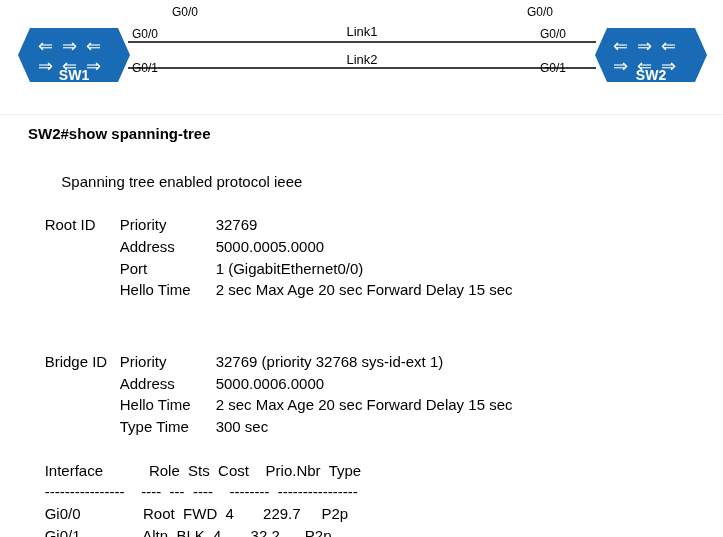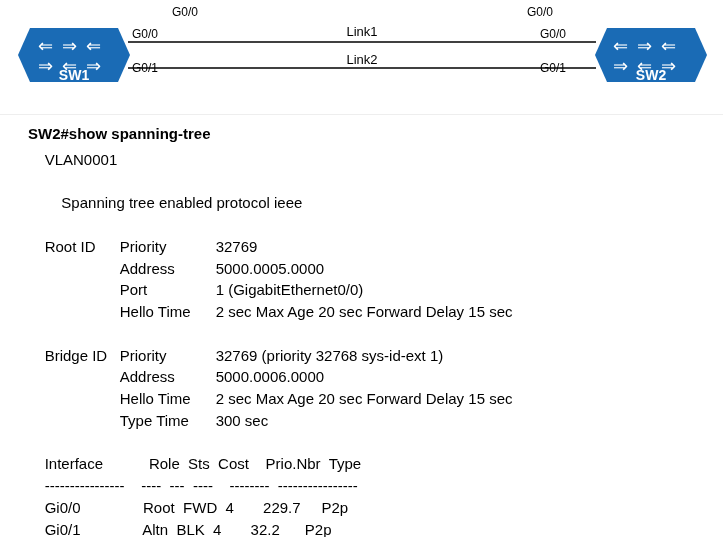--- a/index.html
+++ b/index.html
@@ -89,21 +89,20 @@
     <text x="540" y="72" fill="#000" font-size="12" font-family="Arial">G0/1</text>
 
     <text x="185" y="16" fill="#000" font-size="12" font-family="Arial" text-anchor="middle">G0/0</text>
     <text x="540" y="16" fill="#000" font-size="12" font-family="Arial" text-anchor="middle">G0/0</text>
   </svg>
 </div>
 
 <div class="terminal">
   <div class="cmd-line">SW2#show spanning-tree</div>
 
-  <div class="indent1">VLAN0001</div>
   <br>
   <div class="indent2">Spanning tree enabled protocol ieee</div>
   <br>
   <div style="display:flex; margin-left: 2ch;">
     <div style="width: 9ch; flex-shrink:0;">Root ID</div>
     <div>
       <div>
         <span style="display:inline-block; width:11ch;">Priority</span>
         <span>32769</span>
       </div>
@@ -117,21 +116,21 @@
       </div>
       <div>
         <span style="display:inline-block; width:11ch;">Hello Time</span>
         <span>2 sec  Max Age 20 sec  Forward Delay 15 sec</span>
       </div>
     </div>
   </div>
 
   <br>
 
-  <div style="display:flex; margin-left: 2ch;">
+  <div style="display:flex; margin-left: 2ch; margin-top: 28px;">
     <div style="width: 9ch; flex-shrink:0;">Bridge ID</div>
     <div>
       <div>
         <span style="display:inline-block; width:11ch;">Priority</span>
         <span>32769 (priority 32768 sys-id-ext 1)</span>
       </div>
       <div>
         <span style="display:inline-block; width:11ch;">Address</span>
         <span>5000.0006.0000</span>
       </div>

